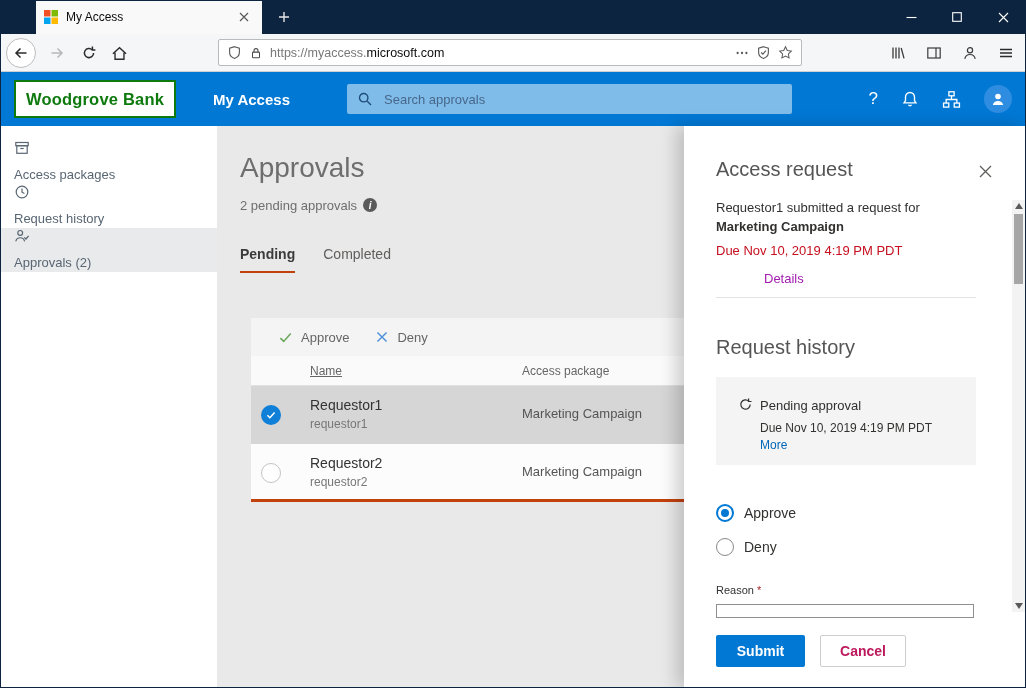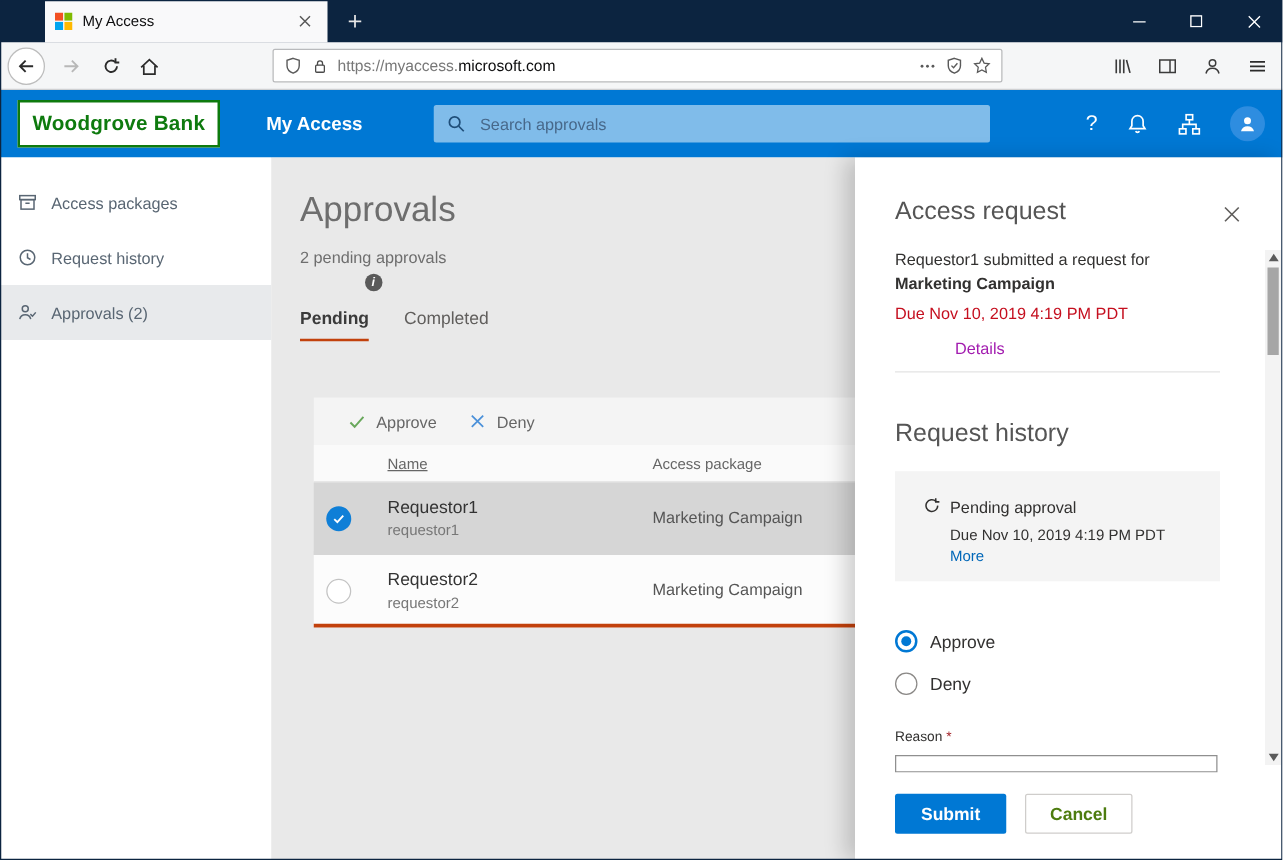--- a/index.html
+++ b/index.html
@@ -46,28 +46,28 @@
                 background:rgba(255,255,255,0.5); border-radius:2px; display:flex; align-items:center; padding:14px 10px; gap:9px; }
   .hdr-search input { flex:1; background:transparent; border:none; outline:none; font-size:13px; color:#173a57;
                       font-family:"Liberation Sans", sans-serif; }
   .hdr-search input::placeholder { color:#47688a; opacity:1; }
   .hdr-icons { position:absolute; right:14px; top:0; height:54px; display:flex; align-items:center; gap:23px; }
   .help-q { color:#fff; font-size:17px; }
   .avatar { width:28px; height:28px; border-radius:50%; background:#2e8de0; display:flex; align-items:center; justify-content:center; }
 
   
   .sidebar { position:absolute; left:0; top:126px; width:217px; bottom:0; background:#fff; padding-top:14px; }
-  .side-item { height:44px; display:flex; align-items:center; padding-left:14px; gap:11px;
-               color:#596673; font-size:13px; cursor:default; }
+  .side-item { height:44px; display:flex; align-items:flex-start; padding-left:14px; gap:11px;
+               color:#596673; font-size:13px; cursor:default;flex-direction:column; }
   .side-item.selected { background:#e8eaec; }
 
   
   .content { position:absolute; left:217px; top:126px; width:467px; bottom:0; background:#e9e9e9; }
   .content-title { position:absolute; left:23px; top:26px; font-size:28px; font-weight:400; color:#6e6e6e; }
-  .content-sub { position:absolute; left:23px; top:72px; font-size:13px; color:#6e6e6e; display:flex; align-items:center; gap:6px;flex-direction:column; }
+  .content-sub { position:absolute; left:23px; top:72px; font-size:13px; color:#6e6e6e; display:flex; gap:6px; }
   .info-dot { width:14px; height:14px; border-radius:50%; background:#5a5a5a; color:#fff; font-size:10px; font-weight:700;
               display:flex; align-items:center; justify-content:center; font-style:italic; }
   .tabs { position:absolute; left:23px; top:120px; display:flex; gap:28px; }
   .tab-item { font-size:14px; color:#605e5c; padding-bottom:9px; }
   .tab-item.active { color:#3b3b3b; font-weight:600; border-bottom:2px solid #c2410c; }
 
   .table { position:absolute; left:34px; right:0; top:192px; }
   .cmdbar { height:38px; background:#f4f4f4; display:flex; align-items:center; padding-left:27px; gap:26px; }
   .cmd { display:flex; align-items:center; gap:8px; font-size:13px; color:#666; }
   .thead { height:30px; background:#fafafa; border-bottom:1px solid #e1e1e1; position:relative; font-size:12px; color:#666; }
@@ -104,21 +104,21 @@
   .radio.on  { border:2px solid #0078d4; display:flex; align-items:center; justify-content:center; }
   .radio.on::after { content:""; width:8px; height:8px; border-radius:50%; background:#0078d4; }
   .radio.off { border:1px solid #8a8886; background:#fff; }
   .p-reason { position:absolute; left:32px; top:458px; font-size:11px; color:#323130; }
   .p-reason .req { color:#a4262c; padding-left:3px; }
   .reason-box { position:absolute; left:32px; top:478px; width:258px; height:14px; border:1px solid #8f8f8f; background:#fff; }
   .panel-footer { position:absolute; left:0; right:12px; bottom:0; height:70px; background:#fff; }
   .btn { position:absolute; top:17px; height:32px; border-radius:2px; font-size:14px; font-weight:600;
          font-family:"Liberation Sans", sans-serif; display:flex; align-items:center; justify-content:center; }
   .btn-submit { left:32px; width:89px; background:#0078d4; color:#fff; border:none; }
-  .btn-cancel { left:136px; width:86px; background:#fff; color:#4d7c0f; border:1px solid #cfcdcb; }
+  .btn-cancel { left:136px; width:86px; background:#fff; color:#be185d; border:1px solid #cfcdcb; }
 
   
   .p-scroll { position:absolute; right:1px; top:74px; width:13px; height:412px; background:#f3f3f3; }
   .sb-arrow { position:absolute; left:2.5px; width:0; height:0; border-left:4px solid transparent; border-right:4px solid transparent; }
   .sb-up   { top:3px; border-bottom:6px solid #5a5a5a; }
   .sb-down { bottom:3px; border-top:6px solid #5a5a5a; }
   .sb-thumb { position:absolute; left:2px; top:14px; width:9px; height:70px; background:#a6a6a6; }
 </style>
 </head>
 <body>

